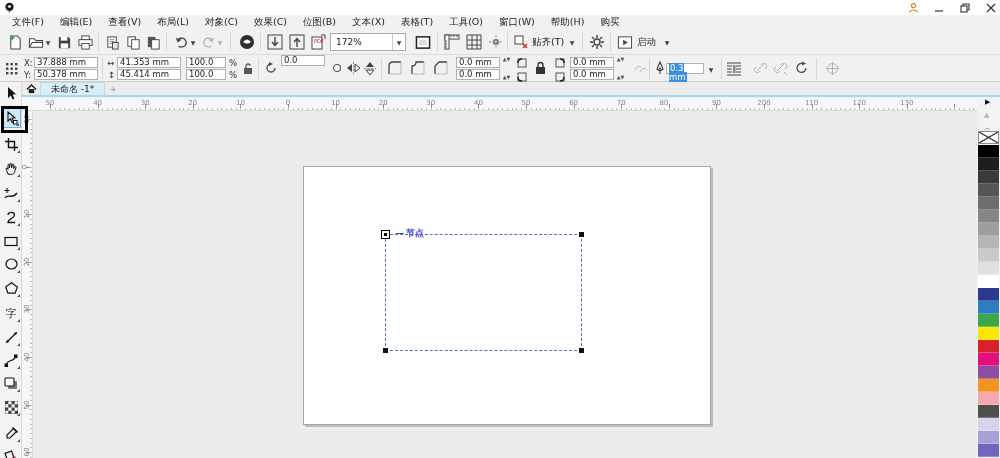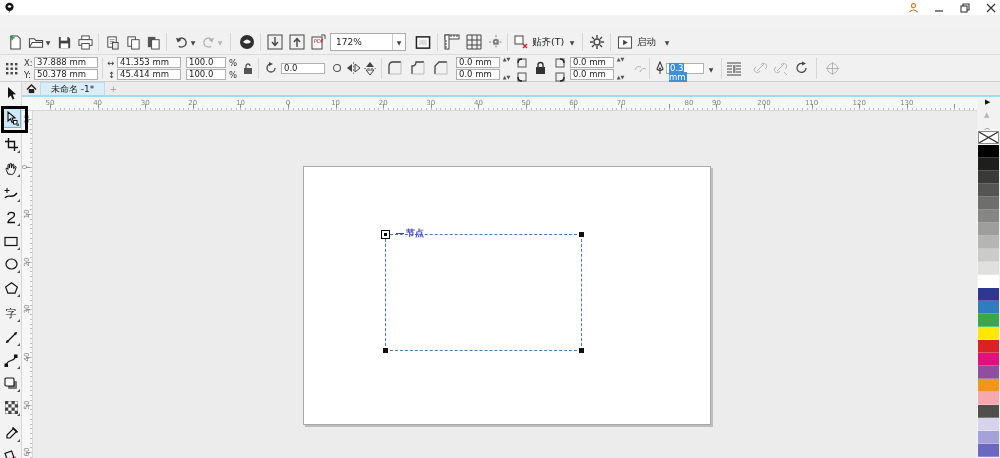--- a/index.html
+++ b/index.html
@@ -127,20 +127,35 @@
           </svg>
         </span>
       <span class="win-btn">
           <svg width="10" height="10" viewBox="0 0 10 10">
             <path d="M1 1 L9 9 M9 1 L1 9" stroke="#333" stroke-width="1.2"></path>
           </svg>
         </span>
     </div>
   </div>
 
+  <div class="menubar">
+      <span class="menu-item">文件(F)</span>
+      <span class="menu-item">编辑(E)</span>
+      <span class="menu-item">查看(V)</span>
+      <span class="menu-item">布局(L)</span>
+      <span class="menu-item">对象(C)</span>
+      <span class="menu-item">效果(C)</span>
+      <span class="menu-item">位图(B)</span>
+      <span class="menu-item">文本(X)</span>
+      <span class="menu-item">表格(T)</span>
+      <span class="menu-item">工具(O)</span>
+      <span class="menu-item">窗口(W)</span>
+      <span class="menu-item">帮助(H)</span>
+      <span class="menu-item">购买</span>
+    </div>
 
   <div class="stdbar">
     <span class="ic" style="left:6px">
         <svg width="15" height="15" viewBox="0 0 16 16">
           <path d="M3 1 H10 L13 4 V15 H3 Z" fill="#fff" stroke="#444" stroke-width="1.1"></path>
           <path d="M2 3 H7 M4.5 0.5 V5.5" stroke="#2f9e44" stroke-width="1.5"></path>
         </svg>
       </span>
     <span class="ic" style="left:27px">
         <svg width="16" height="15" viewBox="0 0 16 16">
@@ -317,21 +332,21 @@
           <path d="M4 6 V4 a2 2 0 0 1 4 0" fill="none" stroke="#555" stroke-width="1.3"></path>
         </svg>
       </span>
     <span class="sep" style="left:258px;top:3px;height:21px"></span>
     <span class="pic" style="left:263px">
         <svg width="14" height="14" viewBox="0 0 14 14">
           <path d="M11 7 A4 4 0 1 1 7 3" fill="none" stroke="#444" stroke-width="1.3"></path>
           <path d="M5 1 L9 3 L5 5 Z" fill="#444"></path>
         </svg>
       </span>
-    <div class="fld" style="left:281px;top:8px;width:44px">0.0</div>
+    <div class="fld" style="left:281px;top:0;width:44px">0.0</div>
     <span class="pic" style="left:329px">
         <svg width="10" height="10" viewBox="0 0 10 10">
           <circle cx="5" cy="5" r="3.5" fill="none" stroke="#555" stroke-width="1.1"></circle>
         </svg>
       </span>
     <span class="pic" style="left:345px">
         <svg width="15" height="14" viewBox="0 0 15 14">
           <path d="M7.5 1 V13" stroke="#888" stroke-dasharray="2 1.5"></path>
           <path d="M6 3 L1 7 L6 11 Z" fill="#444"></path>
           <path d="M9 3 L14 7 L9 11 Z" fill="none" stroke="#444"></path>
@@ -475,21 +490,21 @@
       <span class="hlab" style="left: 170.8px;">20</span>
       <span class="hlab" style="left: 218.4px;">10</span>
       <span class="hlab" style="left: 266px;">0</span>
       <span class="hlab" style="left: 313.6px;">10</span>
       <span class="hlab" style="left: 361.2px;">20</span>
       <span class="hlab" style="left: 408.8px;">30</span>
       <span class="hlab" style="left: 456.4px;">40</span>
       <span class="hlab" style="left: 504px;">50</span>
       <span class="hlab" style="left: 551.6px;">60</span>
       <span class="hlab" style="left: 599.2px;">70</span>
-      <span class="hlab" style="left: 667px;">80</span>
+      <span class="hlab" style="left: 642px;">80</span>
       <span class="hlab" style="left: 694.4px;">90</span>
       <span class="hlab" style="left: 742px;">200</span>
       <span class="hlab" style="left: 789.6px;">110</span>
       <span class="hlab" style="left: 837.2px;">120</span>
       <span class="hlab" style="left: 884.8px;">130</span>
     </div>
   <div class="vruler">
       <span class="vlab" style="top: 4px;">10</span>
       <span class="vlab" style="top: 51.6px;">0</span>
       <span class="vlab" style="top: 99.2px;">10</span>

